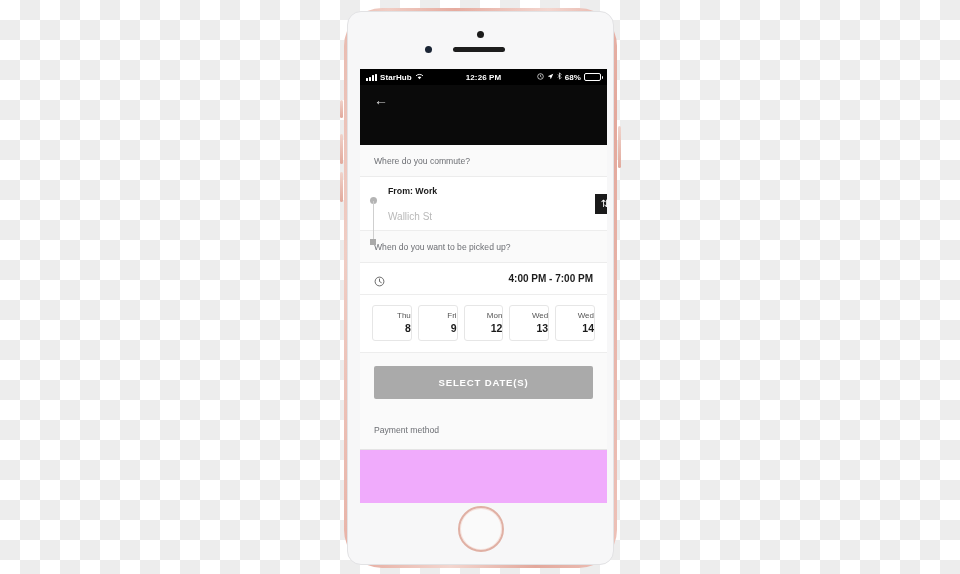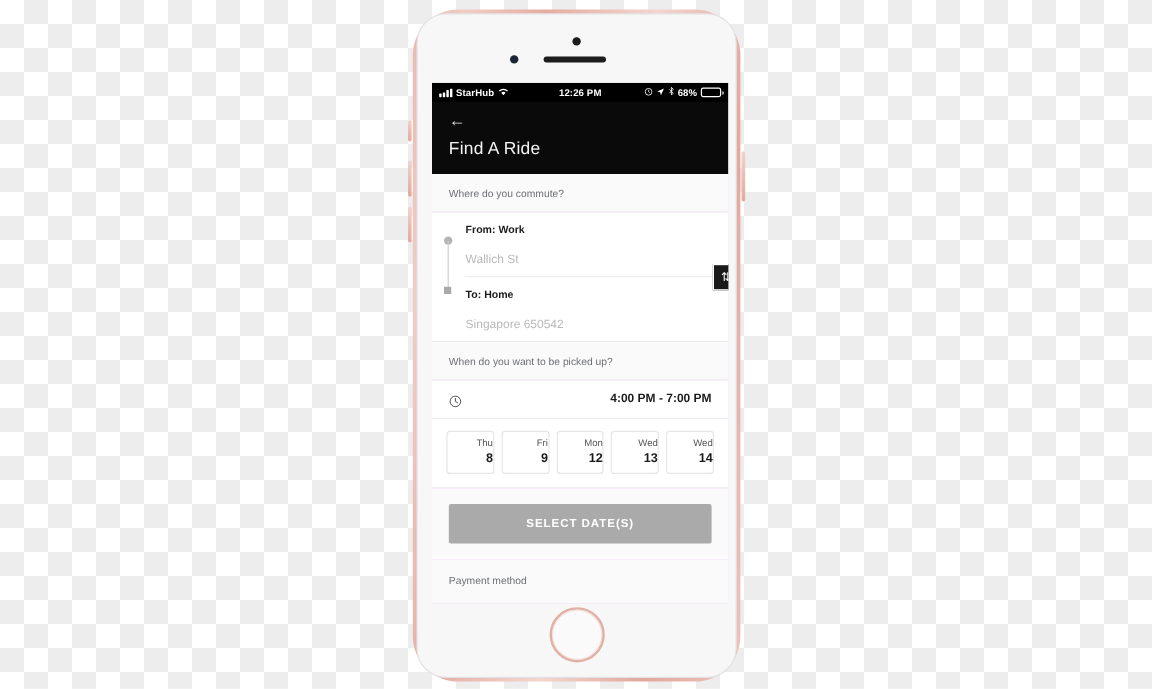--- a/index.html
+++ b/index.html
@@ -27,21 +27,21 @@
     width: 273px;
     height: 560px;
     border-radius: 38px;
     background: linear-gradient(100deg, #e8b9ae 0%, #f0cdc4 12%, #e6aca0 30%, #f3d6cf 55%, #e3a89c 78%, #eec3ba 100%);
     padding: 3px;
     box-sizing: border-box;
   }
   #phone-body {
     width: 100%;
     height: 100%;
-    border-radius: 25px;
+    border-radius: 14px;
     background: #f7f7f8;
     position: relative;
     box-sizing: border-box;
     border: 1px solid #e2e2e4;
     overflow: hidden;
   }
   
   .side-btn {
     position: absolute;
     background: linear-gradient(180deg,#f0d3cb,#e2a99c);
@@ -333,41 +333,36 @@
                 <path d="M1 3 L5 7 L3 9 V1 L5 3 L1 7" stroke="#fff" stroke-width="0.9" fill="none"></path>
               </svg>
           </span>
           <span>68%</span>
           <span class="battery-shell"><span class="battery-fill"></span></span>
         </div>
       </div>
 
       <div id="app-header">
         <div id="back-button">←</div>
-        <div id="app-title">Find A Ride</div>
       </div>
 
       <div id="content">
 
         <div class="section-label">Where do you commute?</div>
 
         <div class="white-block" id="route-block">
           <div id="route-rail">
             <div id="rail-dot-start"></div>
             <div id="rail-line"></div>
             <div id="rail-dot-end"></div>
           </div>
           <div id="route-rows">
             <div class="route-row">
               <div class="route-title">From: Work</div>
               <div class="route-sub">Wallich St</div>
-            </div>
-            <div class="route-row">
-              <div class="route-title">To: Home</div>
-              <div class="route-sub">Singapore 650542</div>
             </div>
           </div>
           <div id="swap-button">⇅</div>
         </div>
 
         <div class="section-label">When do you want to be picked up?</div>
 
         <div class="white-block" id="time-row">
           <span id="clock-icon">
             <svg width="11" height="11" viewBox="0 0 14 14">

